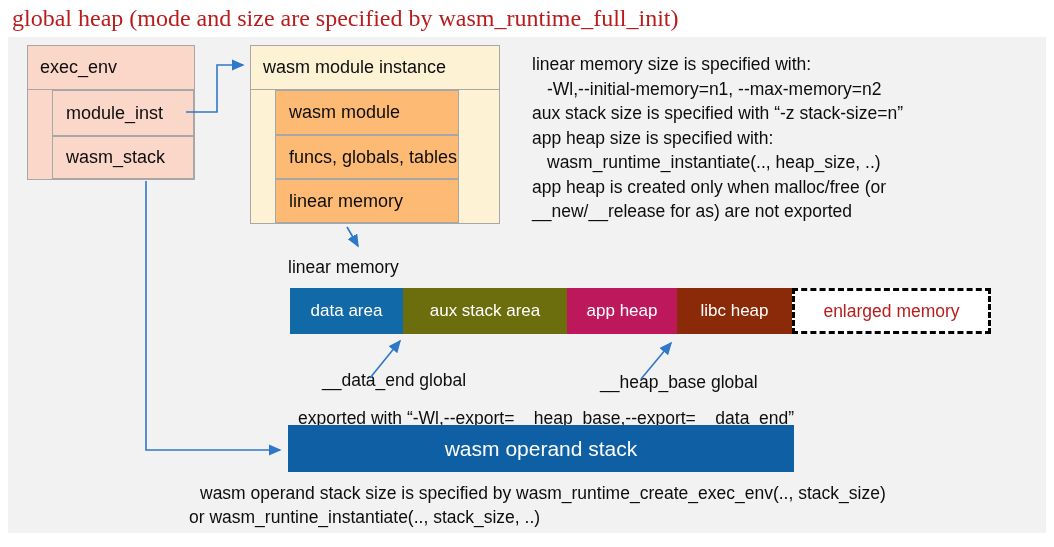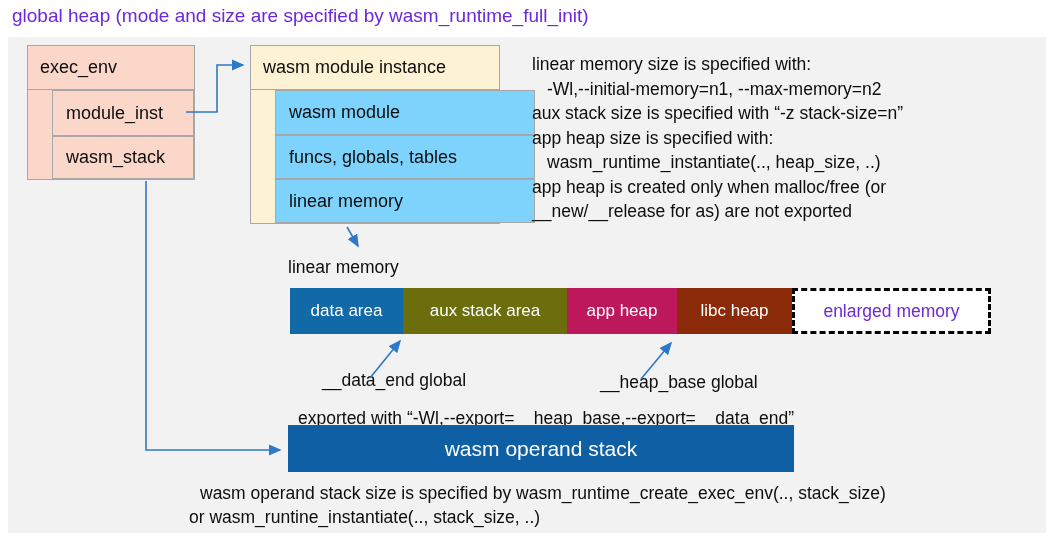--- a/index.html
+++ b/index.html
@@ -2,50 +2,50 @@
 <html><head>
 <meta charset="utf-8">
 <style>
   html,body{margin:0;padding:0;}
   body{
     width:1054px;height:547px;background:#ffffff;position:relative;
     font-family:"Liberation Sans","DejaVu Sans",sans-serif;color:#0d0d0d;
     overflow:hidden;
   }
   .abs{position:absolute;}
-  .page-title{left:12px;top:5px;font-size:19px;color:#6d28d9;white-space:nowrap;}
+  .page-title{left:12px;top:5px;font-size:24px;color:#b91c1c;white-space:nowrap;font-family:Liberation Serif, serif;}
   .panel{left:8px;top:37px;width:1038px;height:496px;background:#f2f2f2;z-index:0;}
 
   .box{position:absolute;border:1px solid #a7a7a7;box-sizing:border-box;font-size:18px;z-index:1;}
   .exec-env{left:27px;top:45px;width:168px;height:135px;background:#fad7c9;}
   .instance{left:250px;top:45px;width:250px;height:179px;background:#fdf2d3;}
   .box-header{position:absolute;left:0;top:0;right:0;height:44px;border-bottom:1px solid #a7a7a7;
     display:flex;align-items:center;padding-left:12px;box-sizing:border-box;white-space:nowrap;}
   .inner-row{position:absolute;border:1px solid #a7a7a7;box-sizing:border-box;
     display:flex;align-items:center;padding-left:13px;white-space:nowrap;}
   .exec-env .inner-row{left:24px;width:142px;background:#fad7c9;}
   .exec-row-0{top:44px;height:46px;}
   .exec-row-1{top:90px;height:43px;}
-  .instance .inner-row{left:24px;width:260px;background:#7dd3fc;}
+  .instance .inner-row{left:24px;width:184px;background:#fdba74;}
   .inst-row-0{top:44px;height:45px;}
   .inst-row-1{top:89px;height:44px;}
   .inst-row-2{top:133px;height:44px;}
 
   .rnotes{left:532px;top:52px;font-size:17.5px;line-height:24.5px;z-index:1;white-space:nowrap;}
   .rnotes .indent{padding-left:15px;}
 
   .lm-label{left:288px;top:257px;font-size:17.5px;z-index:1;}
   .membar{left:290px;top:288px;height:46px;z-index:1;}
   .seg{position:absolute;top:0;height:46px;display:flex;align-items:center;justify-content:center;
     color:#ffffff;font-size:17px;white-space:nowrap;box-sizing:border-box;}
   .seg-0{left:0;width:113px;background:#1269a8;}
   .seg-1{left:113px;width:164px;background:#6c6e0e;}
   .seg-2{left:277px;width:110px;background:#be185d;}
   .seg-3{left:387px;width:115px;background:#8b2a09;}
-  .seg-4{left:502px;width:199px;background:#ffffff;border:3px dashed #000000;color:#6d28d9;font-size:17.5px;}
+  .seg-4{left:502px;width:199px;background:#ffffff;border:3px dashed #000000;color:#b91c1c;font-size:17.5px;}
 
   .data-end-label{left:322px;top:370px;font-size:17.5px;z-index:1;}
   .heap-base-label{left:600px;top:372px;font-size:17.5px;z-index:1;}
   .exported-note{left:298px;top:408px;font-size:17.5px;z-index:1;white-space:nowrap;}
 
   .opstack{left:288px;top:425px;width:506px;height:47px;background:#0e5fa3;color:#ffffff;
     display:flex;align-items:center;justify-content:center;font-size:21px;z-index:1;}
   .op-note-1{left:200px;top:483px;font-size:17.5px;z-index:1;white-space:nowrap;}
   .op-note-2{left:189px;top:507px;font-size:17.5px;z-index:1;white-space:nowrap;}
 

